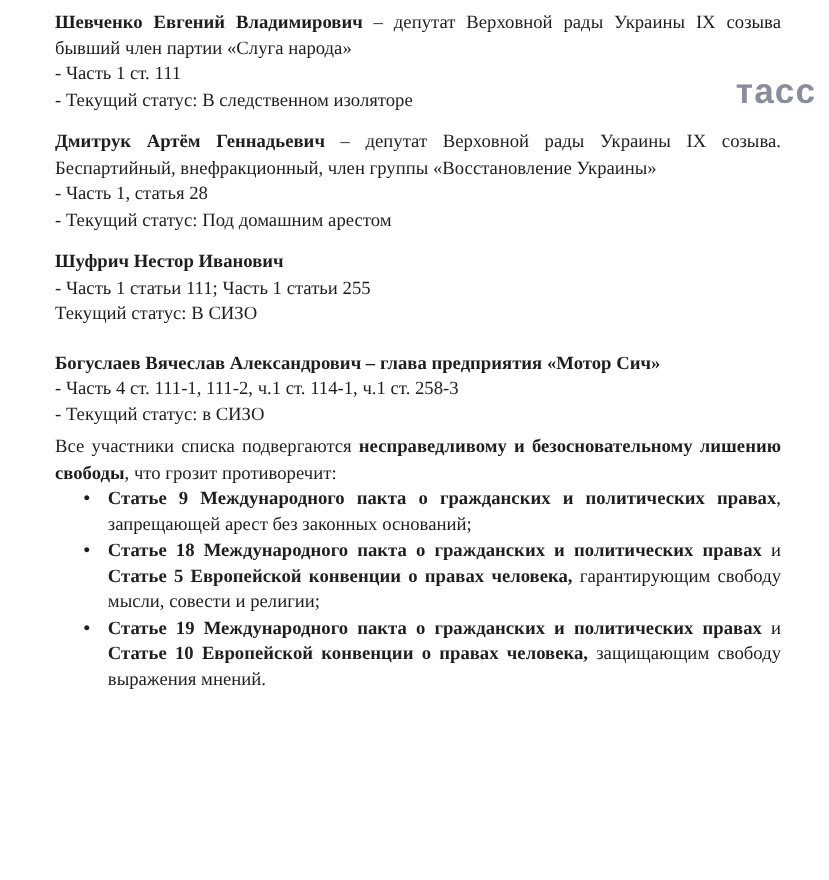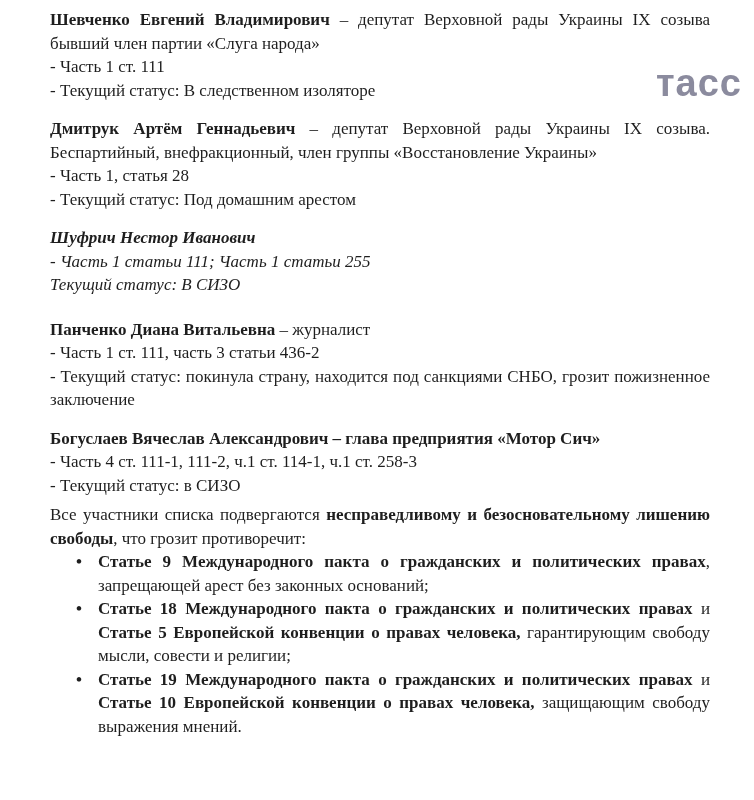--- a/index.html
+++ b/index.html
@@ -18,21 +18,21 @@
   .doc {
     position: relative;
     padding: 8px 44px 0 50px;
     font-size: 17px;
     line-height: 23.5px;
     text-align: justify;
   }
   .doc p { margin: 0; }
   .b { font-weight: bold; }
   .entry { margin: 0 0 15px 0; }
-  .entry-shufrych { margin-bottom: 21px; font-style: italic; }
+  .entry-shufrych { margin-bottom: 21px; }
   .entry-boguslaev { margin-bottom: 6px; }
   .summary {
     margin-top: 56px;
     margin-bottom: 16px;
   }
   .bullets {
     list-style: none;
     margin: 0;
     padding: 0;
   }
@@ -46,21 +46,21 @@
     left: 26px;
     top: 0;
     font-weight: bold;
   }
   .tass-logo {
     position: absolute;
     top: 68px;
     right: 12px;
     font-family: "Liberation Sans", "DejaVu Sans", sans-serif;
     font-weight: bold;
-    font-size: 38px;
+    font-size: 32px;
     line-height: 31px;
     letter-spacing: 1px;
     color: #8b8b9e;
     text-align: left;
   }
 </style>
 </head>
 <body>
 
 <div class="doc">
@@ -78,25 +78,20 @@
     <p class="line">- Часть 1, статья 28</p>
     <p class="line">- Текущий статус: Под домашним арестом</p>
   </section>
 
   <section class="entry entry-shufrych">
     <p class="heading"><span class="b">Шуфрич Нестор Иванович</span><span></span></p>
     <p class="line">- Часть 1 статьи 111; Часть 1 статьи 255</p>
     <p class="line">Текущий статус: В СИЗО</p>
   </section>
 
-  <section class="entry">
-    <p class="heading"><span class="b">Панченко Диана Витальевна</span><span> – журналист</span></p>
-    <p class="line">- Часть 1 ст. 111, часть 3 статьи 436-2</p>
-    <p class="line">- Текущий статус: покинула страну, находится под санкциями СНБО, грозит пожизненное заключение</p>
-  </section>
 
   <section class="entry entry-boguslaev">
     <p class="heading"><span class="b">Богуслаев Вячеслав Александрович – глава предприятия «Мотор Сич»</span><span></span></p>
     <p class="line">- Часть 4 ст. 111-1, 111-2, ч.1 ст. 114-1, ч.1 ст. 258-3</p>
     <p class="line">- Текущий статус: в СИЗО</p>
   </section>
 
   <p class="summary"><span>Все участники списка подвергаются </span><span class="b">несправедливому и безосновательному лишению свободы</span><span>, что грозит противоречит:</span></p>
 
   <ul class="bullets">

